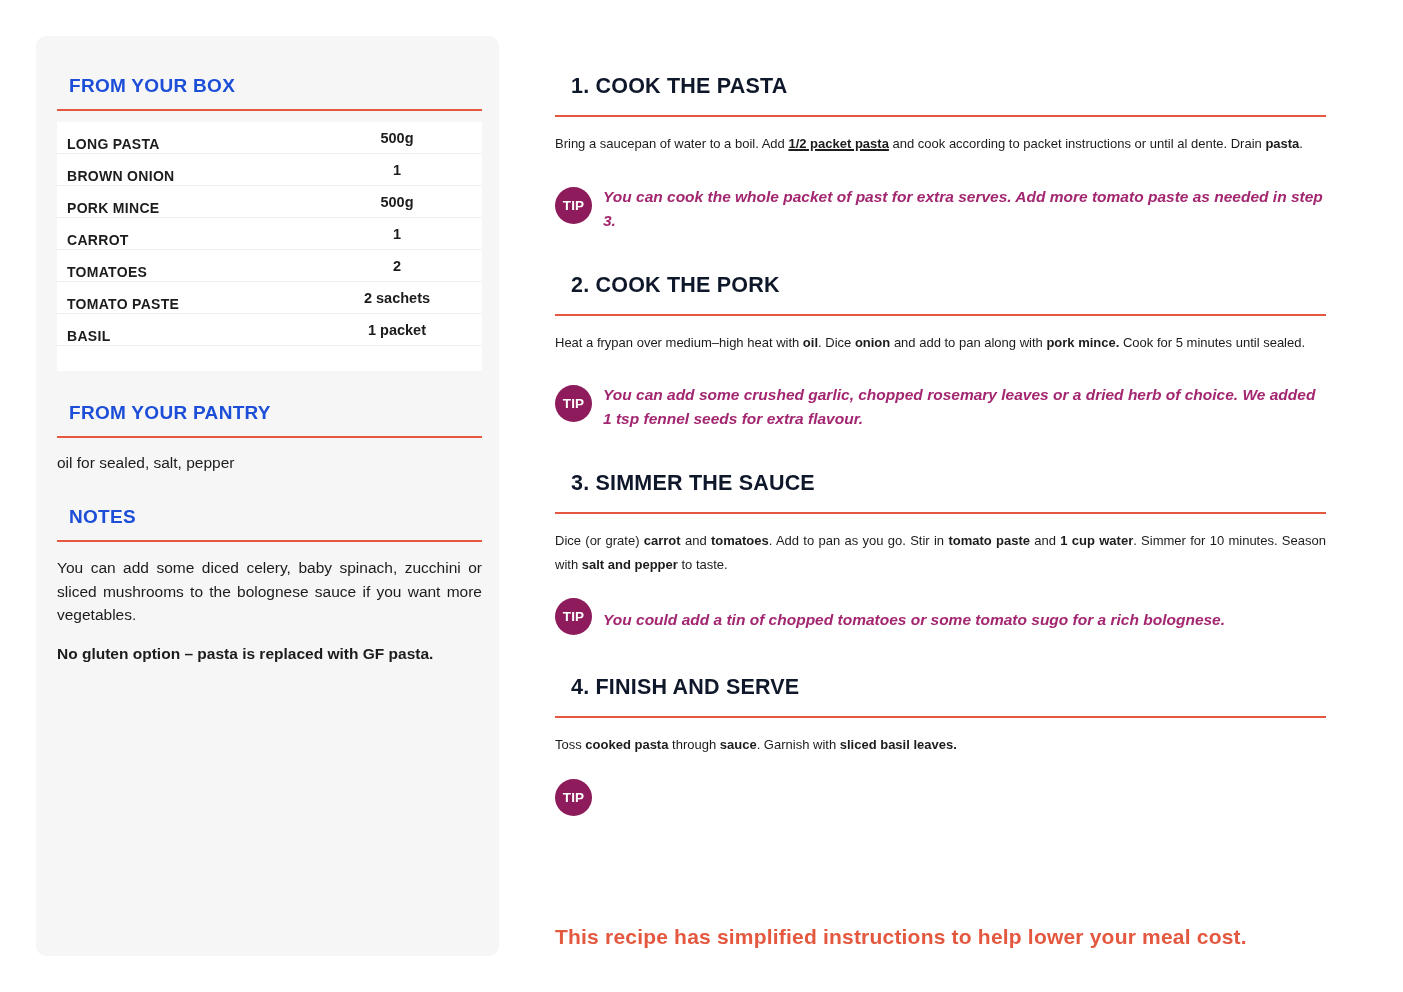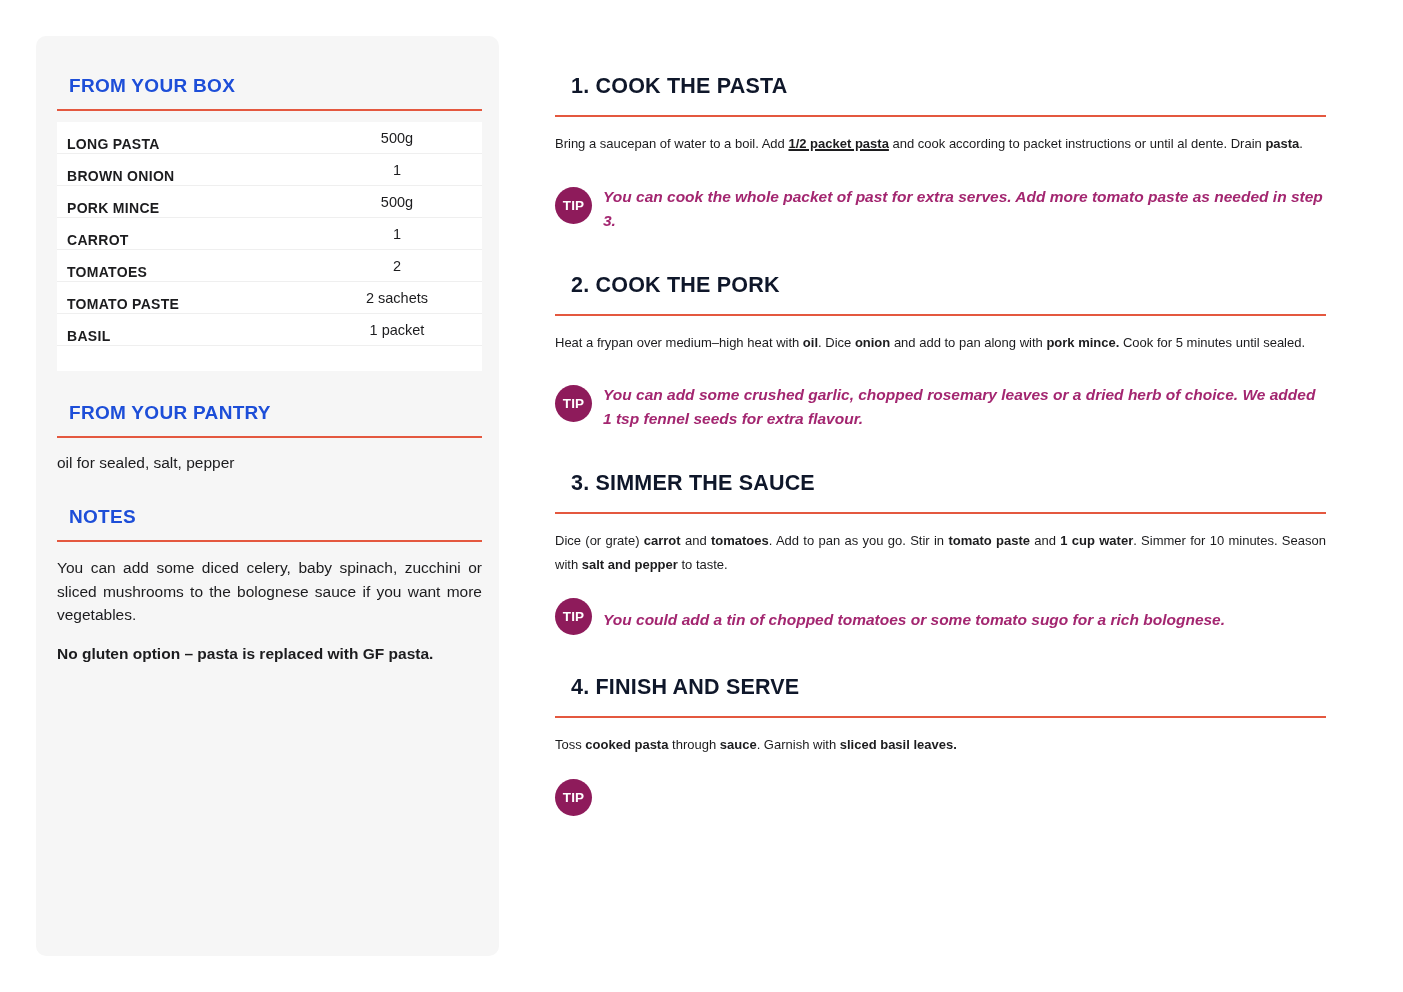--- a/index.html
+++ b/index.html
@@ -50,21 +50,21 @@
   .ing-name {
     font-weight: 700;
     font-size: 14px;
     letter-spacing: 0.3px;
     margin-top: 12px;
   }
   .ing-qty {
     margin-left: auto;
     width: 170px;
     text-align: center;
-    font-weight: 400;
+    font-weight: 700;
     font-size: 14.5px;
   }
   .gap-pantry { margin-top: 31px; }
   .gap-notes  { margin-top: 34px; }
   .pantry-text {
     margin: 16px 0 0 0;
     font-size: 15.5px;
   }
   .notes-para {
     margin: 14px 0 0 0;
@@ -236,13 +236,14 @@
     <h1 class="step-heading">4. FINISH AND SERVE</h1>
     <div class="rule"></div>
     <p class="step-body"><span>Toss </span><span class="b">cooked pasta</span><span> through </span><span class="b">sauce</span><span>. Garnish with </span><span class="b">sliced basil leaves.</span></p>
     <div class="tip">
       <span class="tip-badge">TIP</span>
     </div>
   </section>
 </div>
   </main>
 
+  <p class="footer">This recipe has simplified instructions to help lower your meal cost.</p>
 </div>
 
 </body></html>

